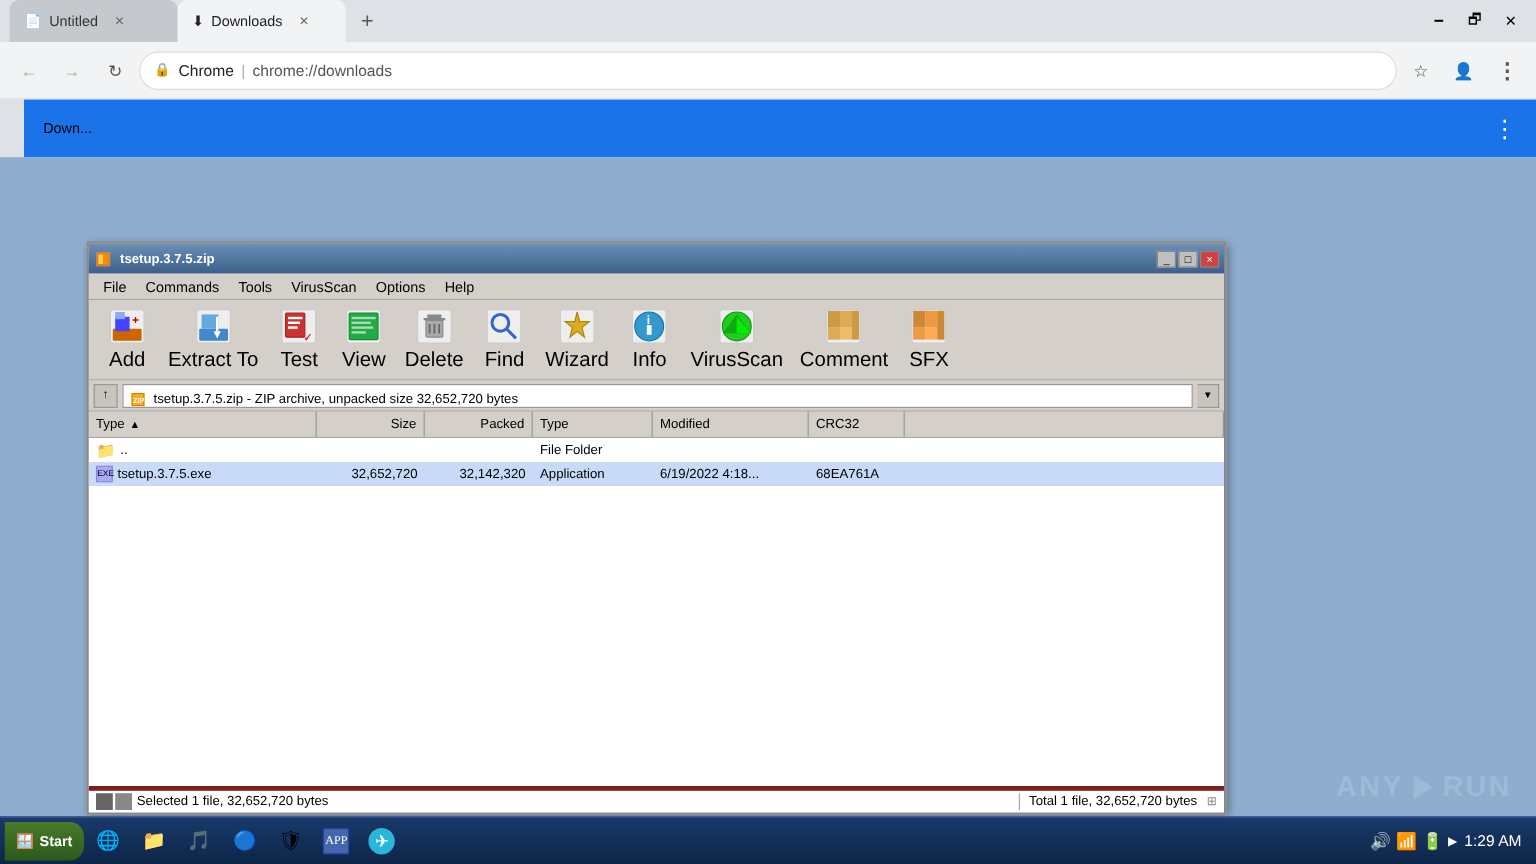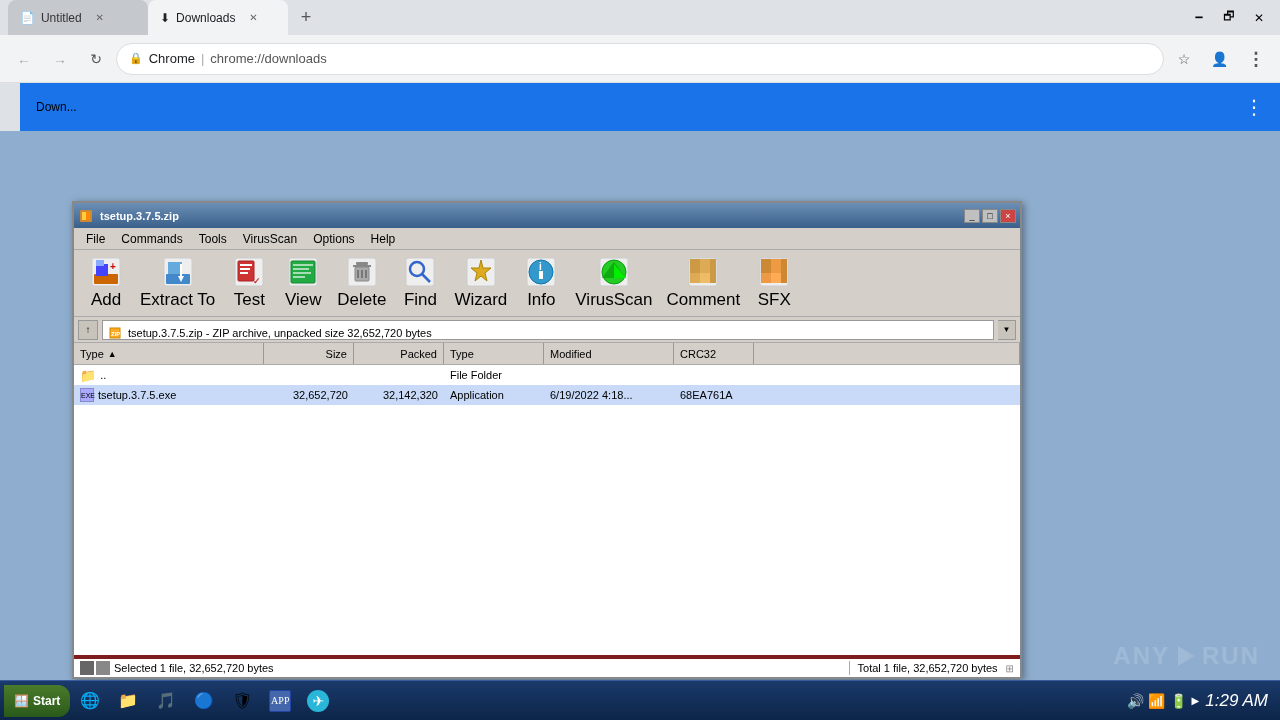--- a/index.html
+++ b/index.html
@@ -93,21 +93,21 @@
     .status-total { font-size: 11px; color: #000; }
 
     
     .taskbar { position: fixed; bottom: 0; left: 0; width: 1280px; height: 40px; background: linear-gradient(to bottom, #1a3a6b, #0d2548); display: flex; align-items: center; padding: 0 4px; gap: 2px; border-top: 1px solid #3a5a9b; }
     .start-btn { height: 32px; padding: 0 10px; background: linear-gradient(to bottom, #4a7a2a, #2a5a1a); border-radius: 0 12px 12px 0; display: flex; align-items: center; gap: 4px; cursor: pointer; color: white; font-size: 12px; font-weight: bold; }
     .taskbar-btn { height: 32px; min-width: 32px; padding: 0 6px; display: flex; align-items: center; justify-content: center; cursor: pointer; border: 1px solid transparent; }
     .taskbar-icon { width: 22px; height: 22px; display: flex; align-items: center; justify-content: center; font-size: 16px; }
     .system-tray { margin-left: auto; display: flex; align-items: center; gap: 6px; color: white; font-size: 11px; padding: 0 8px; }
     .tray-icons { display: flex; gap: 4px; align-items: center; }
     .tray-icon { font-size: 14px; cursor: pointer; }
-    .clock { font-size: 17px; text-align: center; color: white; font-style: italic; }
+    .clock { font-size: 13px; text-align: center; color: white; }
 
     
     .watermark { position: fixed; bottom: 50px; right: 20px; color: rgba(255,255,255,0.15); font-size: 24px; font-weight: bold; letter-spacing: 2px; pointer-events: none; display: flex; align-items: center; gap: 4px; }
   </style>
 </head>
 <body>
 
 <div class="browser-frame">
 
   <div class="title-bar">

